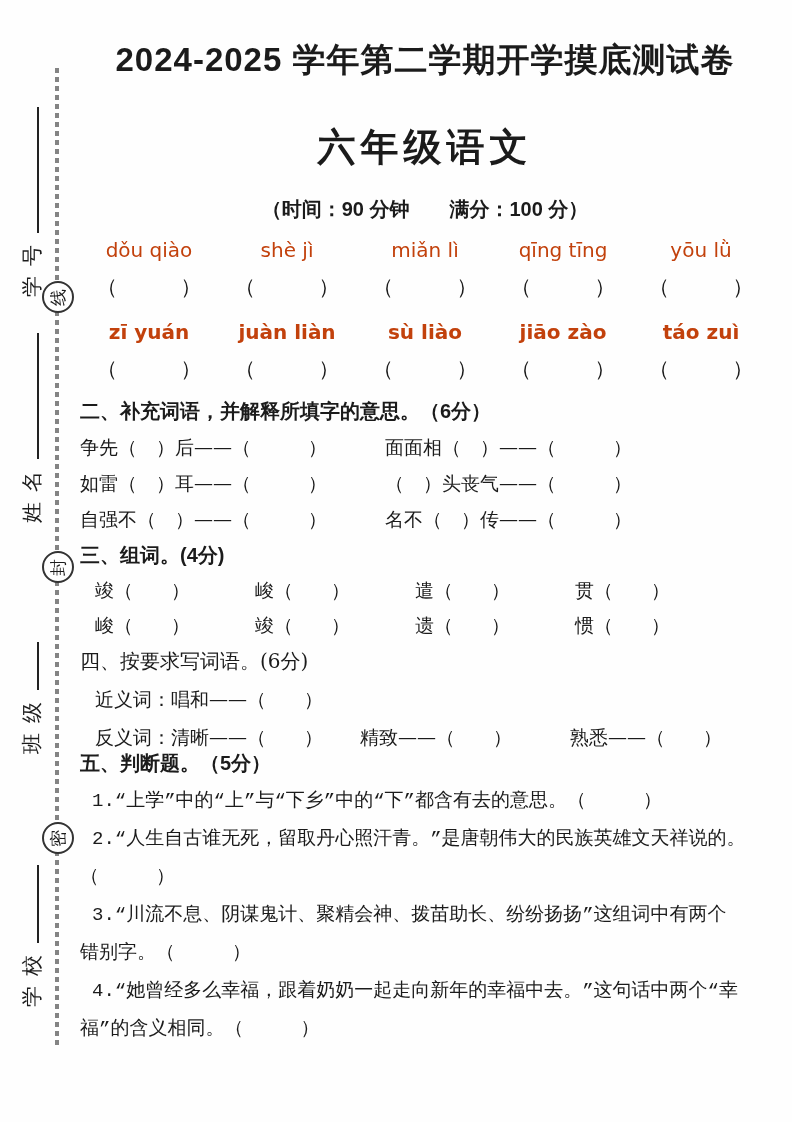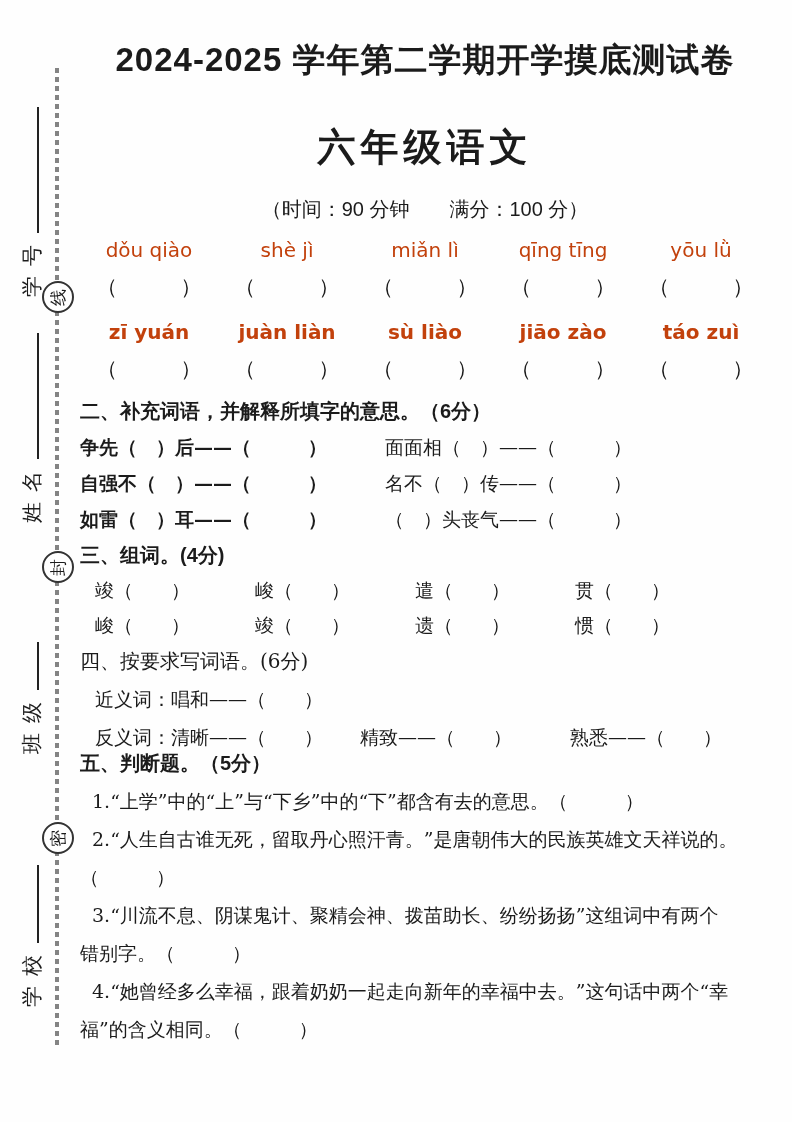--- a/index.html
+++ b/index.html
@@ -24,50 +24,50 @@
   .seal-circle{
     position:absolute;width:28px;height:28px;border:2px solid #333;border-radius:50%;
     background:#fff;z-index:2;display:flex;align-items:center;justify-content:center;
     font-family:"DejaVu Serif","Liberation Serif",serif;font-size:17px;
   }
   .seal-circle span{display:block;transform:rotate(-90deg);}
   
   .content{position:absolute;left:80px;top:40px;width:690px;}
   .title{margin:0;font-size:33px;line-height:40px;font-weight:bold;text-align:center;letter-spacing:1px;}
   .subtitle{margin:44px 0 0;font-size:38px;line-height:46px;font-weight:bold;text-align:center;letter-spacing:5px;}
-  .meta{margin-top:26px;font-size:20px;line-height:26px;text-align:center;font-weight:normal;}
+  .meta{margin-top:26px;font-size:20px;line-height:26px;text-align:center;font-weight:bold;}
   .sec-h{font-size:20px;line-height:26px;font-weight:bold;}
   .sec-h.kai{font-family:"DejaVu Serif","Liberation Serif",serif;font-weight:normal;}
   .kai{font-family:"DejaVu Serif","Liberation Serif",serif;}
   
   #s1{margin-top:16px;}
   .s1row{display:flex;margin-top:6px;}
   .s1row .cell{flex:1;text-align:center;}
   .pinyin{font-size:20px;line-height:24px;font-family:"DejaVu Sans","Liberation Sans",sans-serif;color:#c2410c;}
   .s1par{margin-top:10px;}
   .s1par .cell{font-size:21px;line-height:30px;}
   
   #s2{margin-top:14px;}
   .s2row{display:flex;margin-top:10px;font-size:19px;line-height:26px;}
-  .s2row .lcell{width:305px;font-weight:bold;}
+  .s2row .lcell{width:305px;}
   .s2row .rcell{flex:1;}
   
   #s3{margin-top:10px;}
   .s3row{display:flex;margin-top:9px;font-size:19px;line-height:26px;padding-left:15px;}
   .s3row .cell{width:160px;}
   .s3row .cell:last-child{width:auto;}
   
   #s4{margin-top:10px;}
   .s4row{display:flex;margin-top:12px;font-size:19px;line-height:26px;padding-left:15px;}
   .s4row .c1{width:265px;}
   .s4row .c2{width:210px;}
   .s4row .c3{flex:1;}
   
   #s5{}
-  .s5line{margin-top:12px;font-size:19px;line-height:26px;padding-left:12px;}
+  .s5line{margin-top:12px;font-size:19px;line-height:26px;padding-left:12px;font-family:Liberation Mono, monospace;}
   .s5line.cont{padding-left:0;}
 </style>
 </head>
 <body>
 
 <div>
 
   <div class="seal-dots"></div>
 
   <div class="seal-field" style="width:190px;left:-62px;top:187px;">
@@ -137,26 +137,26 @@
       </div>
     </div>
 
     <div id="s2">
       <div class="sec-h">二、补充词语，并解释所填字的意思。（6分）</div>
       <div class="s2row kai">
         <span class="lcell">争先（　）后——（　　　）</span>
         <span class="rcell">面面相（　）——（　　　）</span>
       </div>
       <div class="s2row kai">
+        <span class="lcell">如雷（　）耳——（　　　）</span>
+        <span class="rcell">（　）头丧气——（　　　）</span>
+      </div>
+      <div class="s2row kai">
         <span class="lcell">自强不（　）——（　　　）</span>
         <span class="rcell">名不（　）传——（　　　）</span>
-      </div>
-      <div class="s2row kai">
-        <span class="lcell">如雷（　）耳——（　　　）</span>
-        <span class="rcell">（　）头丧气——（　　　）</span>
       </div>
     </div>
 
     <div id="s3">
       <div class="sec-h">三、组词。(4分)</div>
       <div class="s3row kai">
         <span class="cell">竣（　　）</span>
         <span class="cell">峻（　　）</span>
         <span class="cell">遣（　　）</span>
         <span class="cell">贯（　　）</span>

